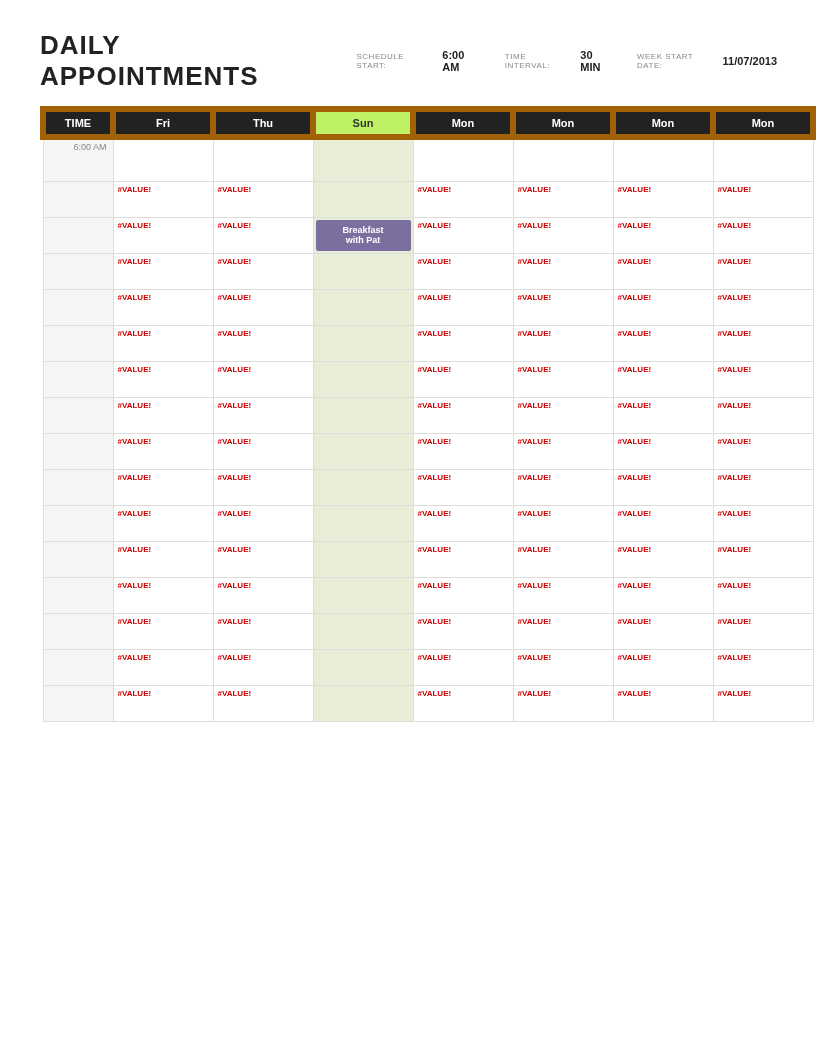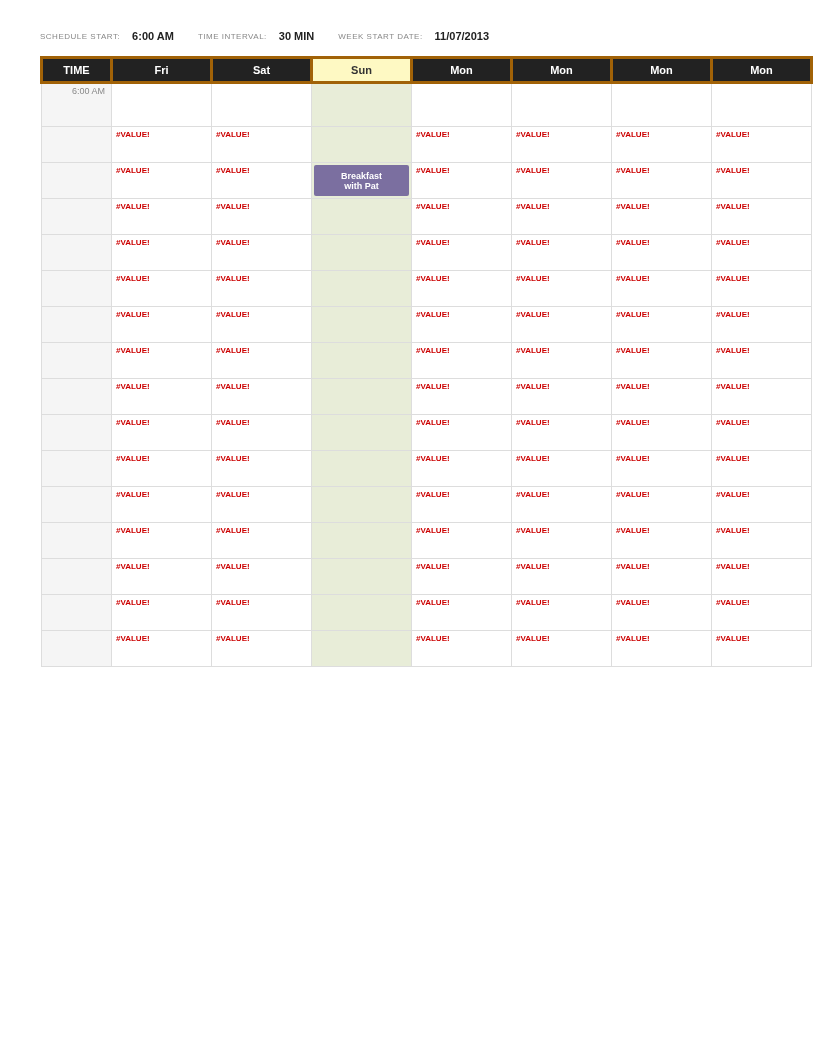--- a/index.html
+++ b/index.html
@@ -60,31 +60,31 @@
       table-layout: fixed;
     }
 
     .calendar-table th {
       background: #222;
       color: #fff;
       font-size: 11px;
       font-weight: bold;
       text-align: center;
       padding: 5px 2px;
-      border: 3px solid #a16207;
+      border: 6px solid #a16207;
     }
 
     .calendar-table th.time-col {
       background: #222;
       color: #fff;
       width: 70px;
     }
 
     .calendar-table th.sun-col {
-      background: #fef9c3;
+      background: #bef264;
       color: #333;
     }
 
     .calendar-table td {
       border: 1px solid #ddd;
       height: 36px;
       vertical-align: top;
       font-size: 9px;
       color: #aaa;
       padding: 2px 4px;
@@ -140,20 +140,21 @@
     .col-mon { width: 100px; }
     .col-tue { width: 100px; }
     .col-wed { width: 100px; }
     .col-thu { width: 100px; }
     .col-time { width: 70px; }
   </style>
 </head>
 <body>
 
 <div class="header-row">
+  <div class="app-title">DAILY APPOINTMENTS</div>
   <div class="header-meta">
     <div class="meta-group">
       <span class="meta-label">SCHEDULE START:</span>
       <span class="meta-value">6:00 AM</span>
     </div>
     <div class="meta-group">
       <span class="meta-label">TIME INTERVAL:</span>
       <span class="meta-value">30 MIN</span>
     </div>
     <div class="meta-group">
@@ -171,21 +172,21 @@
     <col class="col-sun">
     <col class="col-mon">
     <col class="col-tue">
     <col class="col-wed">
     <col class="col-thu">
   </colgroup>
   <thead>
     <tr>
       <th class="time-col">TIME</th>
       <th>Fri</th>
-      <th>Sat</th>
+      <th>Thu</th>
       <th class="sun-col">Sun</th>
       <th>Mon</th>
       <th>Mon</th>
       <th>Mon</th>
       <th>Mon</th>
     </tr>
   </thead>
   <tbody id="table-body">
   <tr>
         <td class="time-cell first-row">6:00 AM</td>

